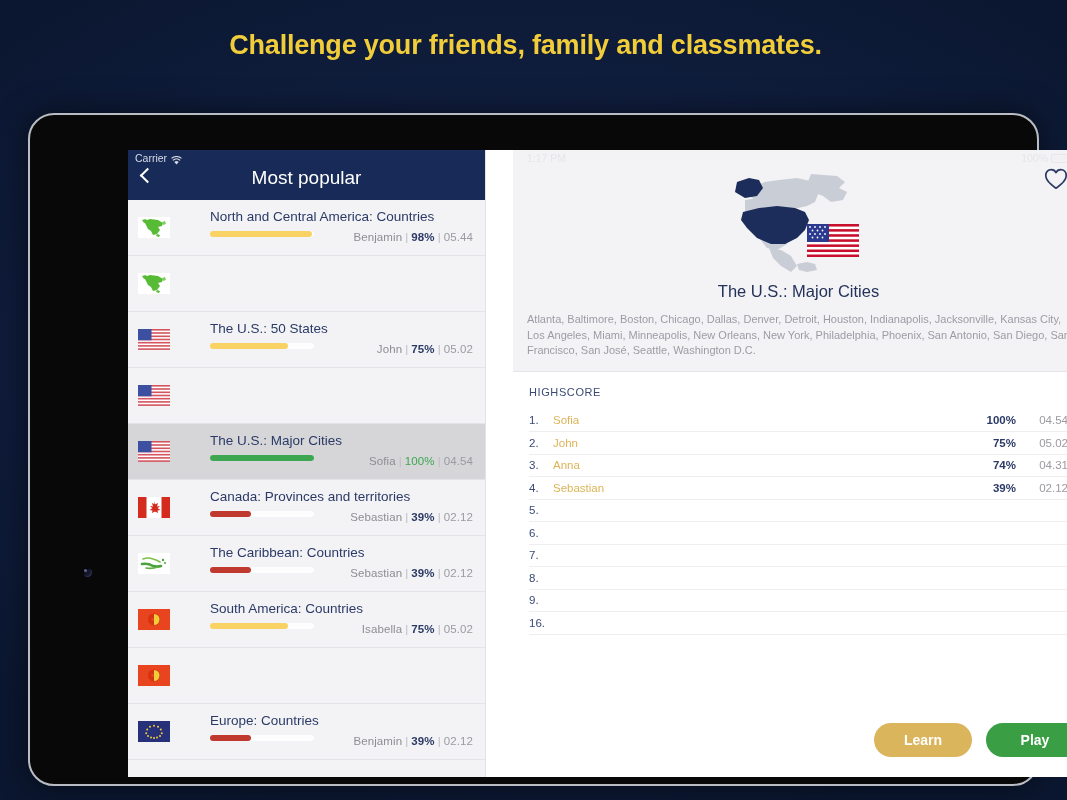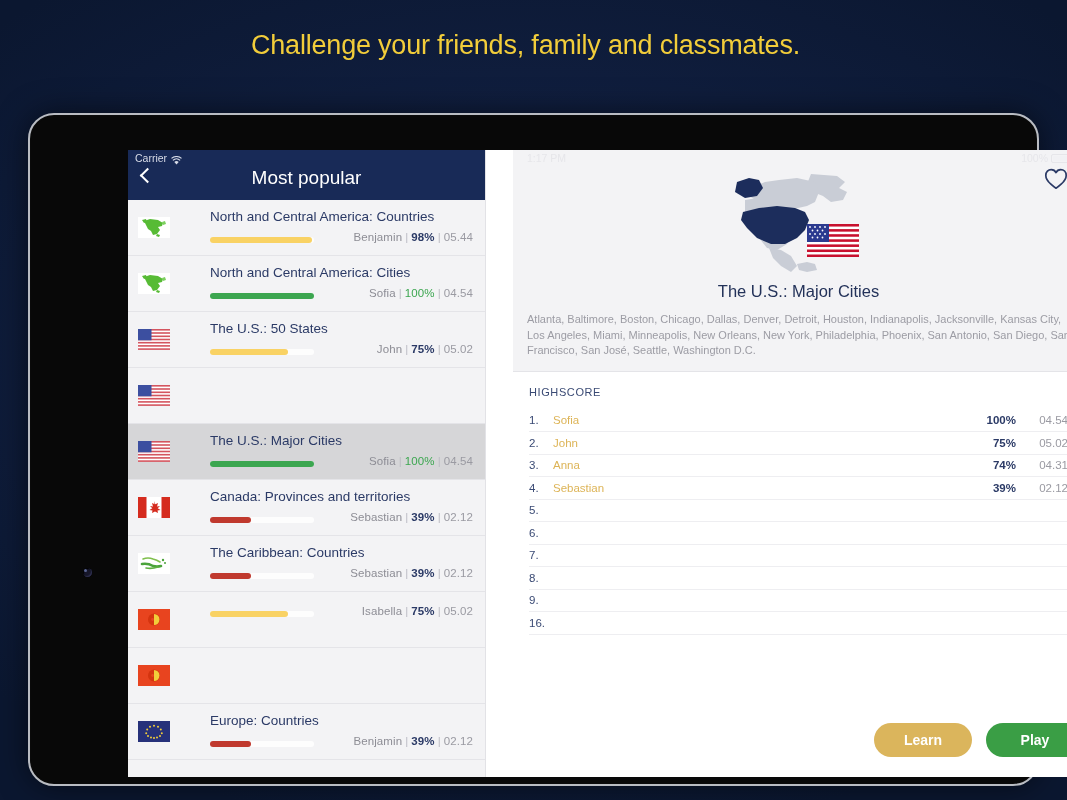--- a/index.html
+++ b/index.html
@@ -15,21 +15,21 @@
     background: radial-gradient(ellipse 70% 60% at 50% 45%, #1d3366 0%, #16275180 45%, #0b1730 100%), #0b1730;
   }
 
   
   .headline {
     position: absolute;
     top: 30px; left: 0; right: 16px;
     text-align: center;
     color: #f2cd3a;
     font-size: 27px;
-    font-weight: 400;
+    font-weight: 700;
     letter-spacing: -0.2px;
   }
 
   
   .tablet {
     position: absolute;
     left: 28px; top: 113px;
     width: 1011px; height: 673px;
     background: #0a0a0a;
     border-radius: 26px;
@@ -135,21 +135,21 @@
   }
   .flag-wrap svg { display:block; }
   .quiz-main { flex: 1; min-width: 0; margin-left: 29px; }
   .quiz-title {
     color: #2b3a66;
     font-size: 13.5px;
     line-height: 17px;
     white-space: nowrap;
     margin-top: 1px;
   }
-  .quiz-meta { display: flex; align-items: flex-end; margin-top: 6px; }
+  .quiz-meta { display: flex; align-items: flex-start; margin-top: 6px; }
   .bar-track {
     width: 104px; height: 6px;
     background: #fdfdfd;
     border-radius: 3px;
     flex: 0 0 104px;
   }
   .bar-fill { height: 6px; border-radius: 3px; }
   .quiz-stats {
     flex: 1;
     text-align: right;
@@ -314,31 +314,20 @@
           <div class="quiz-row">
             <div class="flag-wrap">
               <svg width="32" height="21" viewBox="0 0 32 21">
     <rect width="32" height="21" fill="#fff"></rect>
     <path d="M6 4 L12 2 L20 3 L25 6 L24 9 L20 10 L22 13 L19 17 L15 18 L13 14 L10 12 L8 8 Z" fill="#57bb35"></path>
     <path d="M4 3 L8 2 L9 5 L6 6 Z" fill="#57bb35"></path>
     <path d="M19 17 L22 18 L21 20 L18 19 Z" fill="#57bb35"></path>
     <path d="M24 5 L27 4 L28 7 L25 8 Z" fill="#7dd05f"></path>
   </svg>
             </div>
-     <div class="quiz-main">
-       <div class="quiz-title">North and Central America: Cities</div>
-       <div class="quiz-meta">
-         <div class="bar-track">
-           <div class="bar-fill" style="width:100%;background:#3ca650"></div>
-         </div>
-         <div class="quiz-stats">
-           <span>Sofia</span><span class="sep">|</span><span class="pct perfect">100%</span><span class="sep">|</span><span class="time">04.54</span>
-         </div>
-       </div>
-     </div>
           </div>
           <div class="quiz-row">
             <div class="flag-wrap">
               <svg width="32" height="21" viewBox="0 0 32 21">
       <rect width="32" height="21" fill="#fff"></rect>
       <g fill="#d4555f">
         <rect y="0" width="32" height="1.6"></rect>
                   <rect y="3.2" width="32" height="1.6"></rect>
         <rect y="6.5" width="32" height="1.6"></rect>
                   <rect y="9.7" width="32" height="1.6"></rect>
@@ -453,20 +442,21 @@
           <div class="quiz-row">
             <div class="flag-wrap">
               <svg width="32" height="21" viewBox="0 0 32 21">
       <rect width="32" height="21" fill="#e8441f"></rect>
       <circle cx="16" cy="10.5" r="6" fill="#d4340f"></circle>
       <path d="M16 5 a5.5 5.5 0 0 1 0 11 Z" fill="#f2cd3a"></path>
       <circle cx="14.6" cy="10.5" r="1.4" fill="#e8441f"></circle>
     </svg>
             </div>
      <div class="quiz-main">
+       <div class="quiz-title">South America: Countries</div>
        <div class="quiz-meta">
          <div class="bar-track">
            <div class="bar-fill" style="width:75%;background:#f9d264"></div>
          </div>
          <div class="quiz-stats">
            <span>Isabella</span><span class="sep">|</span><span class="pct">75%</span><span class="sep">|</span><span class="time">05.02</span>
          </div>
        </div>
      </div>
           </div>

